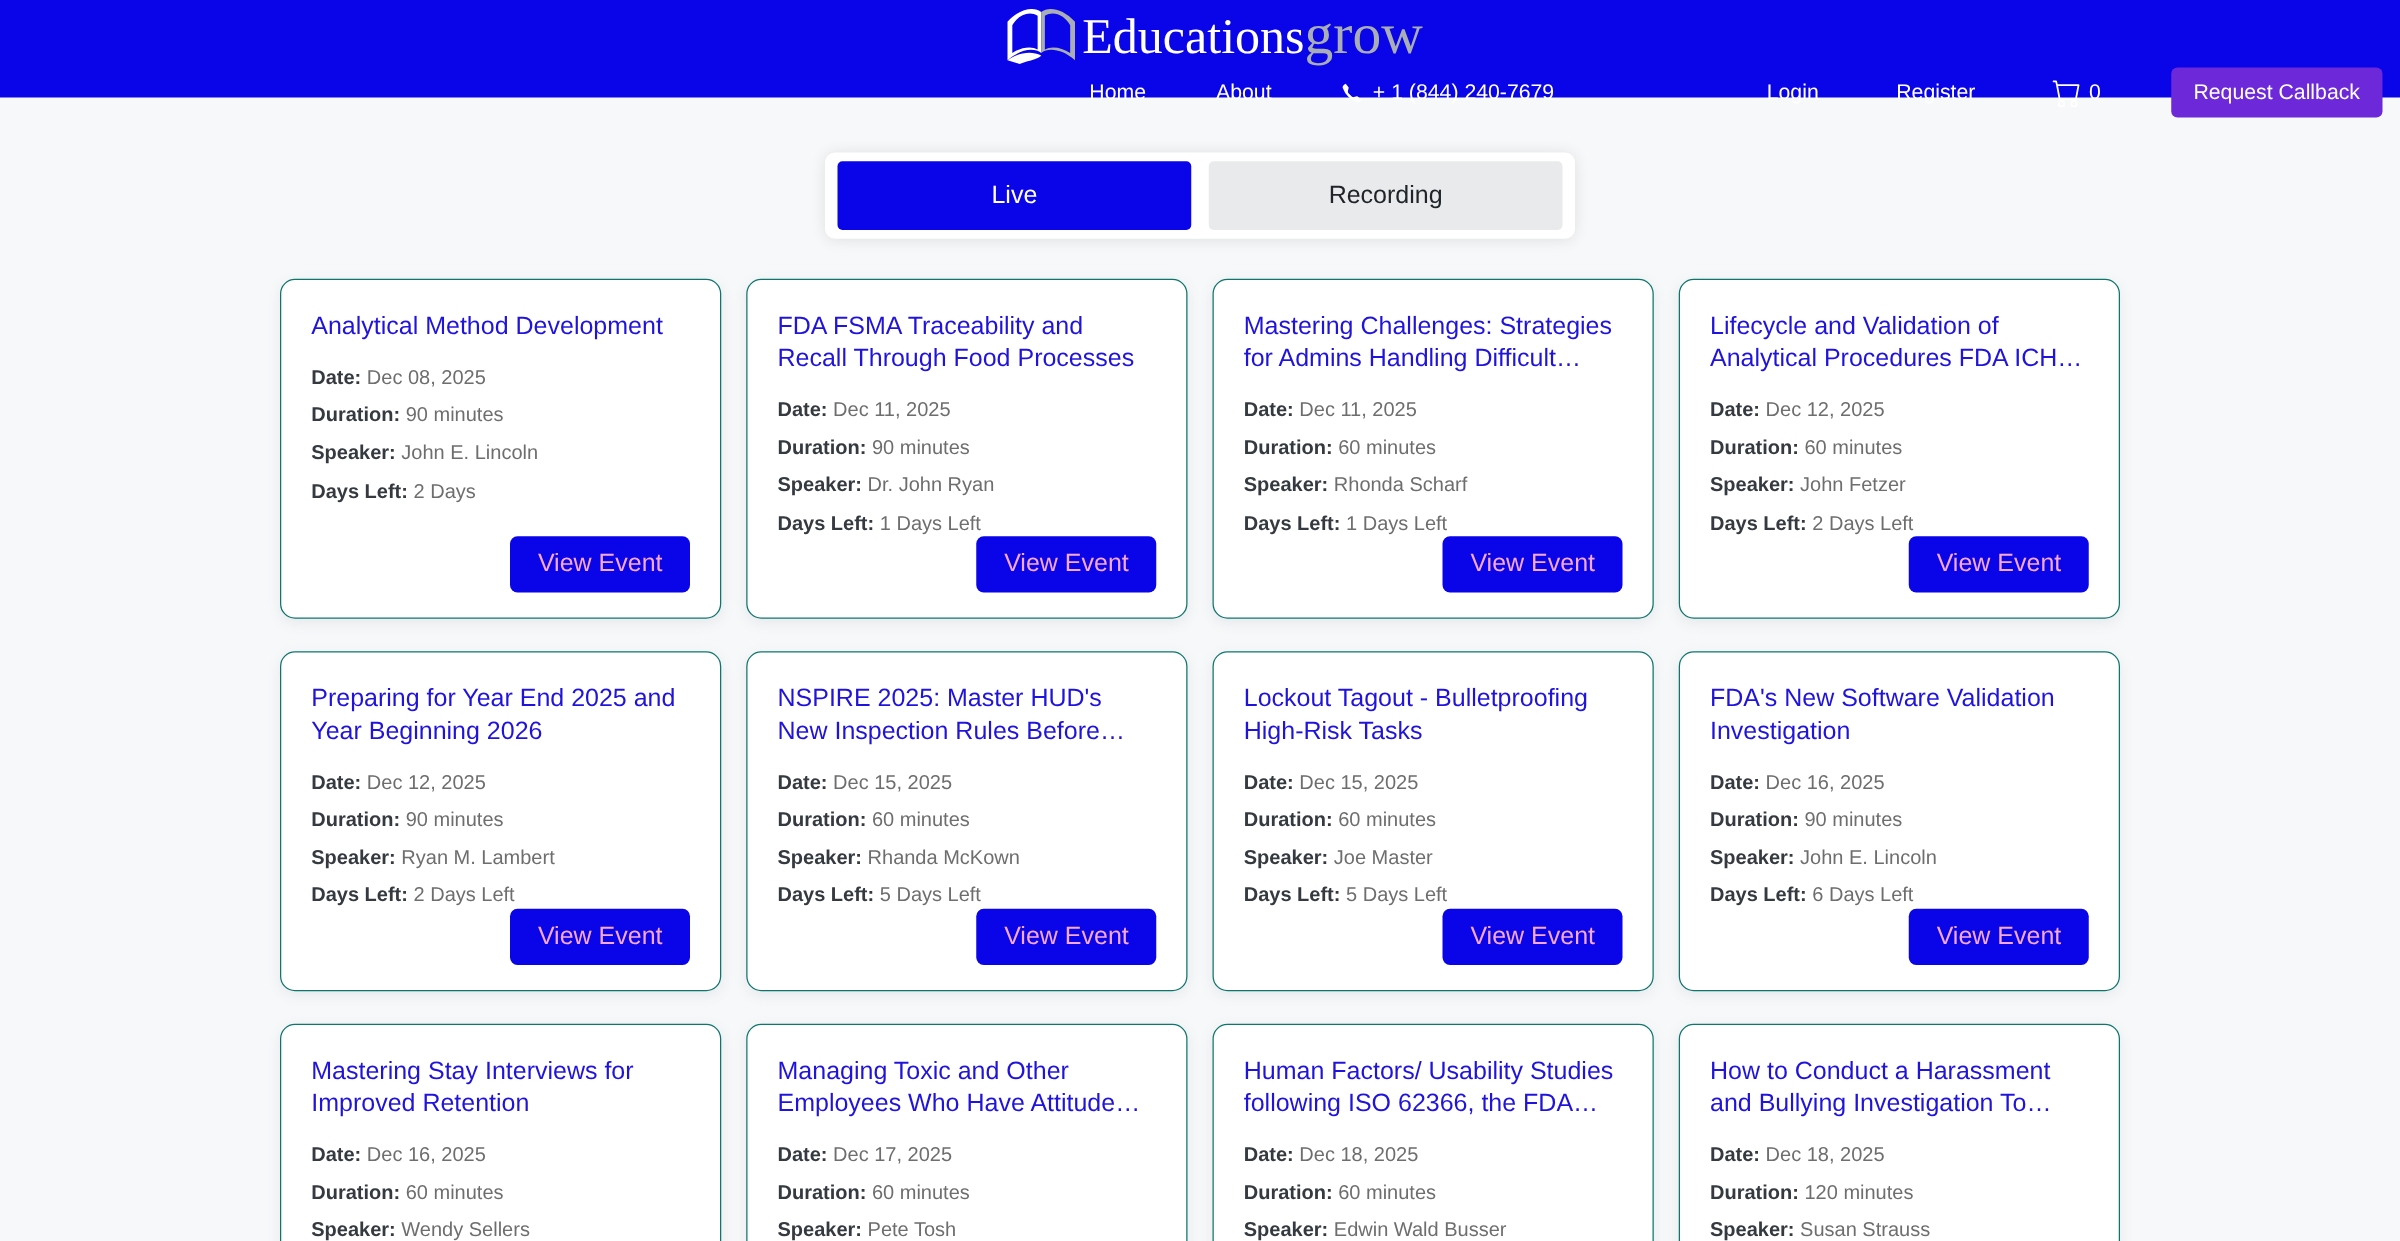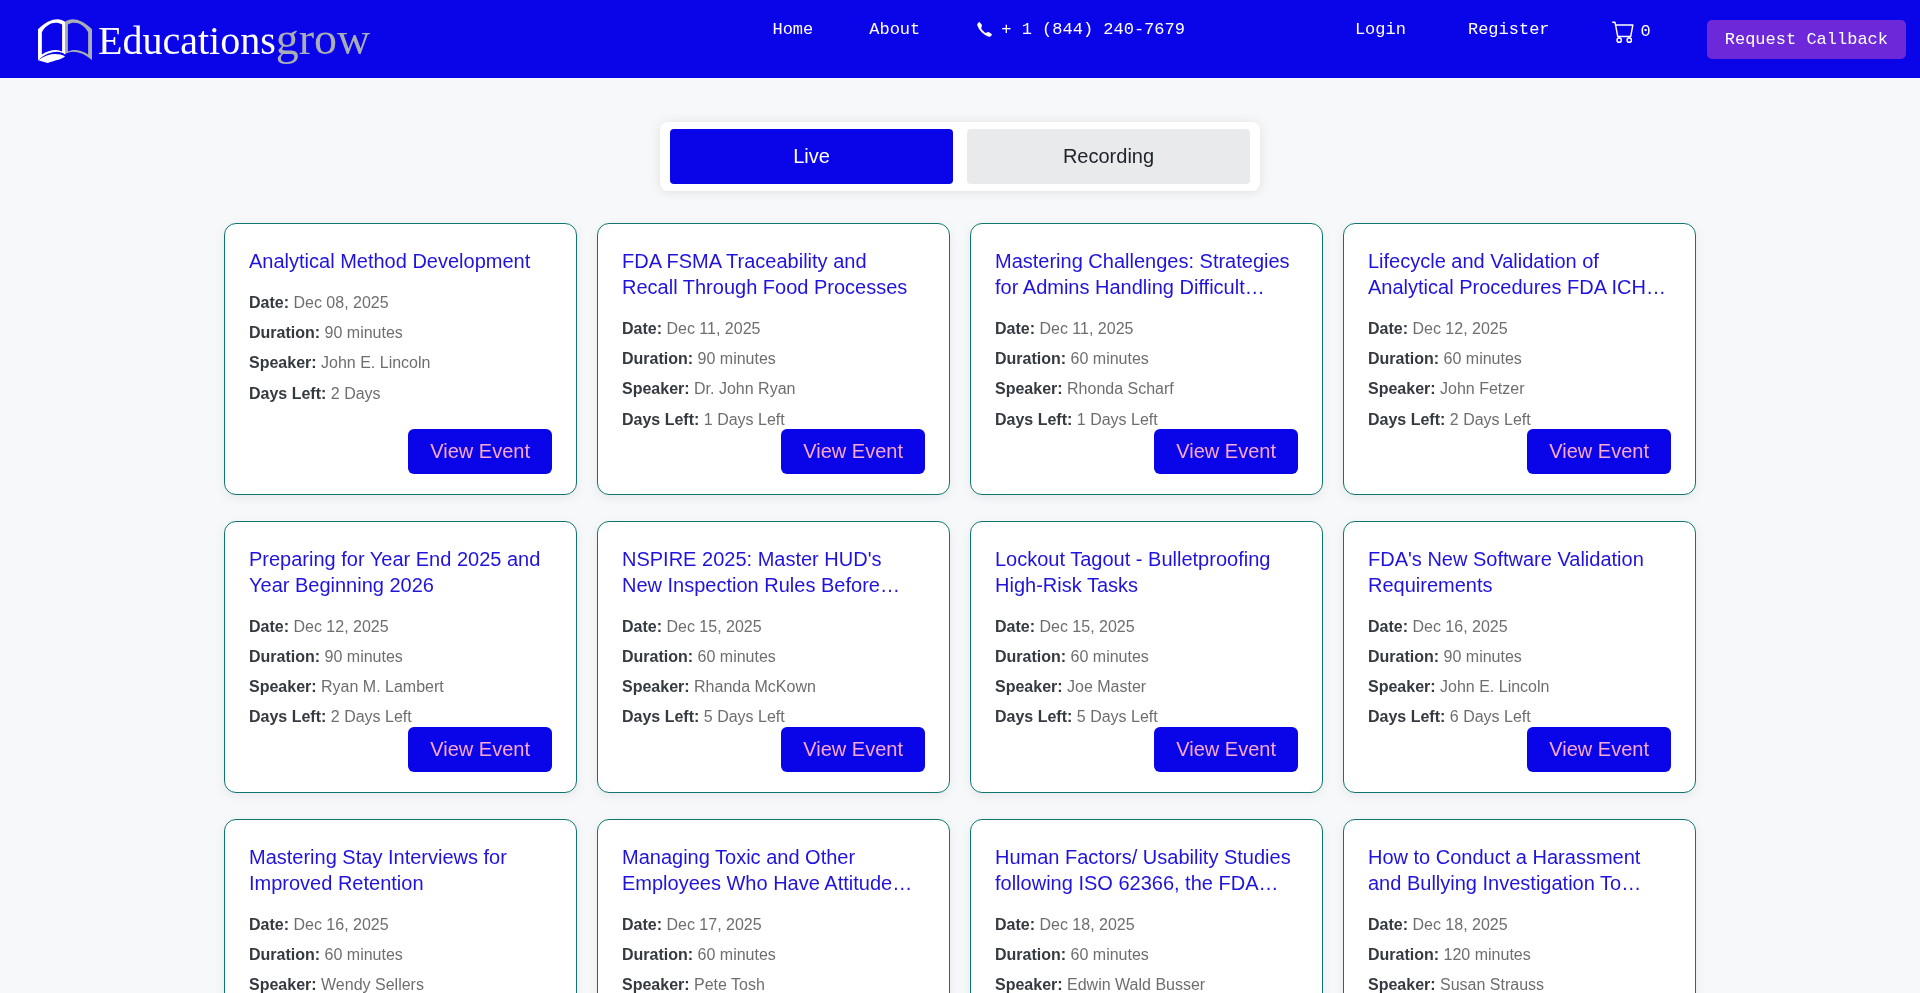--- a/index.html
+++ b/index.html
@@ -10,28 +10,29 @@
     background: #f7f8fa;
     font-family: "Liberation Sans", sans-serif;
     overflow: hidden;
   }
   
   .navbar {
     width: 100%; height: 78px;
     background: #0a04e8;
     display: flex; align-items: center;
     padding: 0 14px 0 34px;
+    flex-direction: column;
   }
   .brand { display: flex; align-items: center; gap: 2px; cursor: pointer; }
   .brand-text { font-family: "Liberation Serif", "DejaVu Serif", serif; line-height: 1; }
   .brand-primary { color: #ffffff; font-size: 40px; }
   .brand-secondary { color: #a9aeb5; font-size: 46px; }
   .nav-right {
     margin-left: auto;
-    display: flex; align-items: flex-start; font-family: Liberation Mono, monospace;
+    display: flex; align-items: center;
   }
   .nav-link {
     color: #ffffff; font-size: 17px; text-decoration: none;
     display: inline-flex; align-items: center; gap: 8px;
     cursor: pointer; white-space: nowrap;
   }
   .nav-gap-s { margin-left: 56px; }
   .nav-gap-m { margin-left: 62px; }
   .nav-gap-l { margin-left: 170px; }
   .cart-link { gap: 6px; }
@@ -283,21 +284,21 @@
       <span class="val">Joe Master</span>
     </p>
     <p class="detail">
       <span class="lbl">Days Left:</span>
       <span class="val">5 Days Left</span>
     </p>
     <button class="view-btn">View Event</button>
   </section>
 
   <section class="card">
-    <h3 class="card-title">FDA's New Software Validation Requirements</h3>
+    <h3 class="card-title">FDA's New Software Validation Investigation</h3>
     <p class="detail">
       <span class="lbl">Date:</span>
       <span class="val">Dec 16, 2025</span>
     </p>
     <p class="detail">
       <span class="lbl">Duration:</span>
       <span class="val">90 minutes</span>
     </p>
     <p class="detail">
       <span class="lbl">Speaker:</span>

